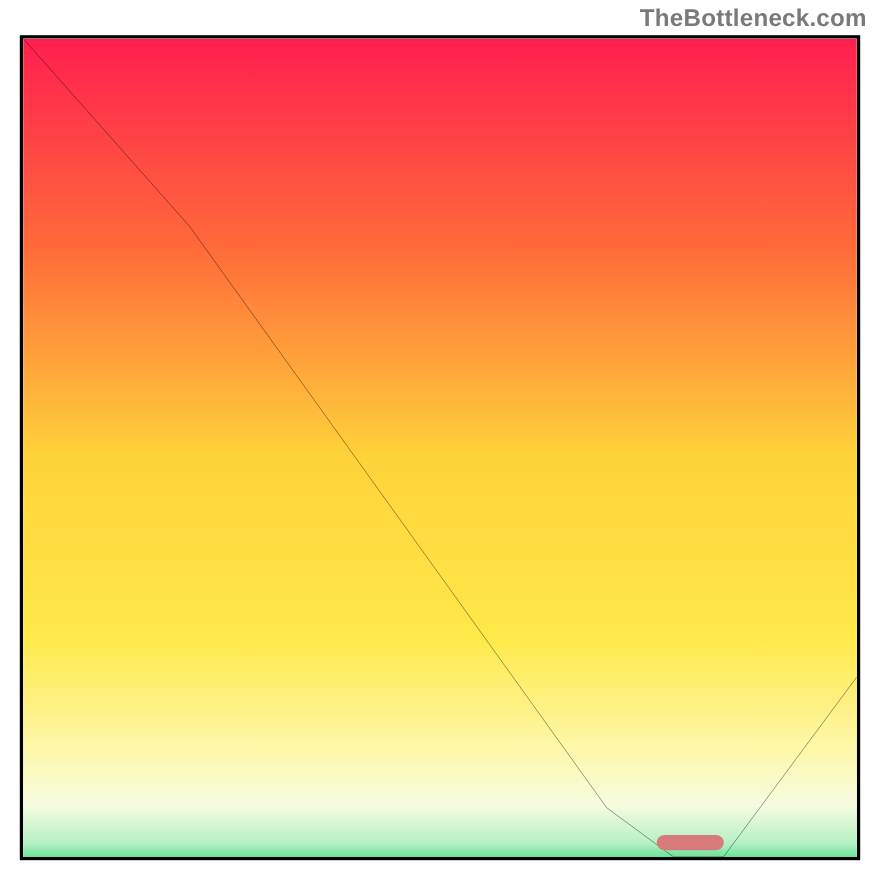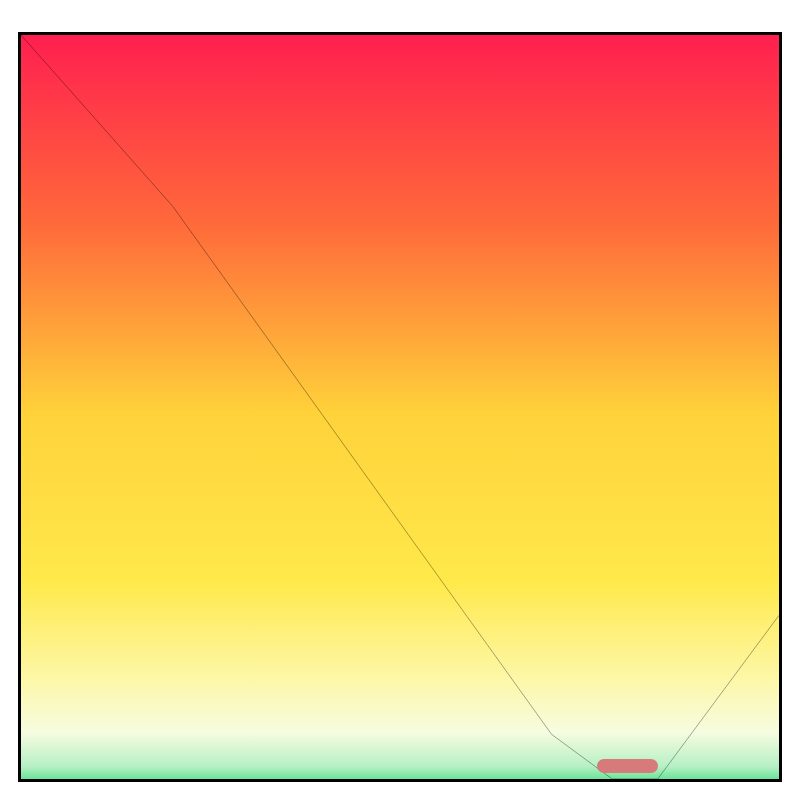--- a/index.html
+++ b/index.html
@@ -50,20 +50,21 @@
     position: absolute;
     height: 14px;
     border-radius: 7px;
     background: #d77a7a;
   }
 </style>
 </head>
 <body>
 
 <div class="chart-wrap">
+  <div class="watermark">TheBottleneck.com</div>
 
   <div class="plot-area">
     <svg class="gradient-bg" viewBox="0 0 100 100" preserveAspectRatio="none">
       <defs>
         <linearGradient id="bg" x1="0" y1="0" x2="0" y2="1">
             <stop offset="0%" stop-color="#ff1f4f"></stop>
             <stop offset="25%" stop-color="#ff6a3a"></stop>
             <stop offset="50%" stop-color="#ffd23a"></stop>
             <stop offset="72%" stop-color="#ffe94a"></stop>
             <stop offset="85%" stop-color="#fdf7a8"></stop>

